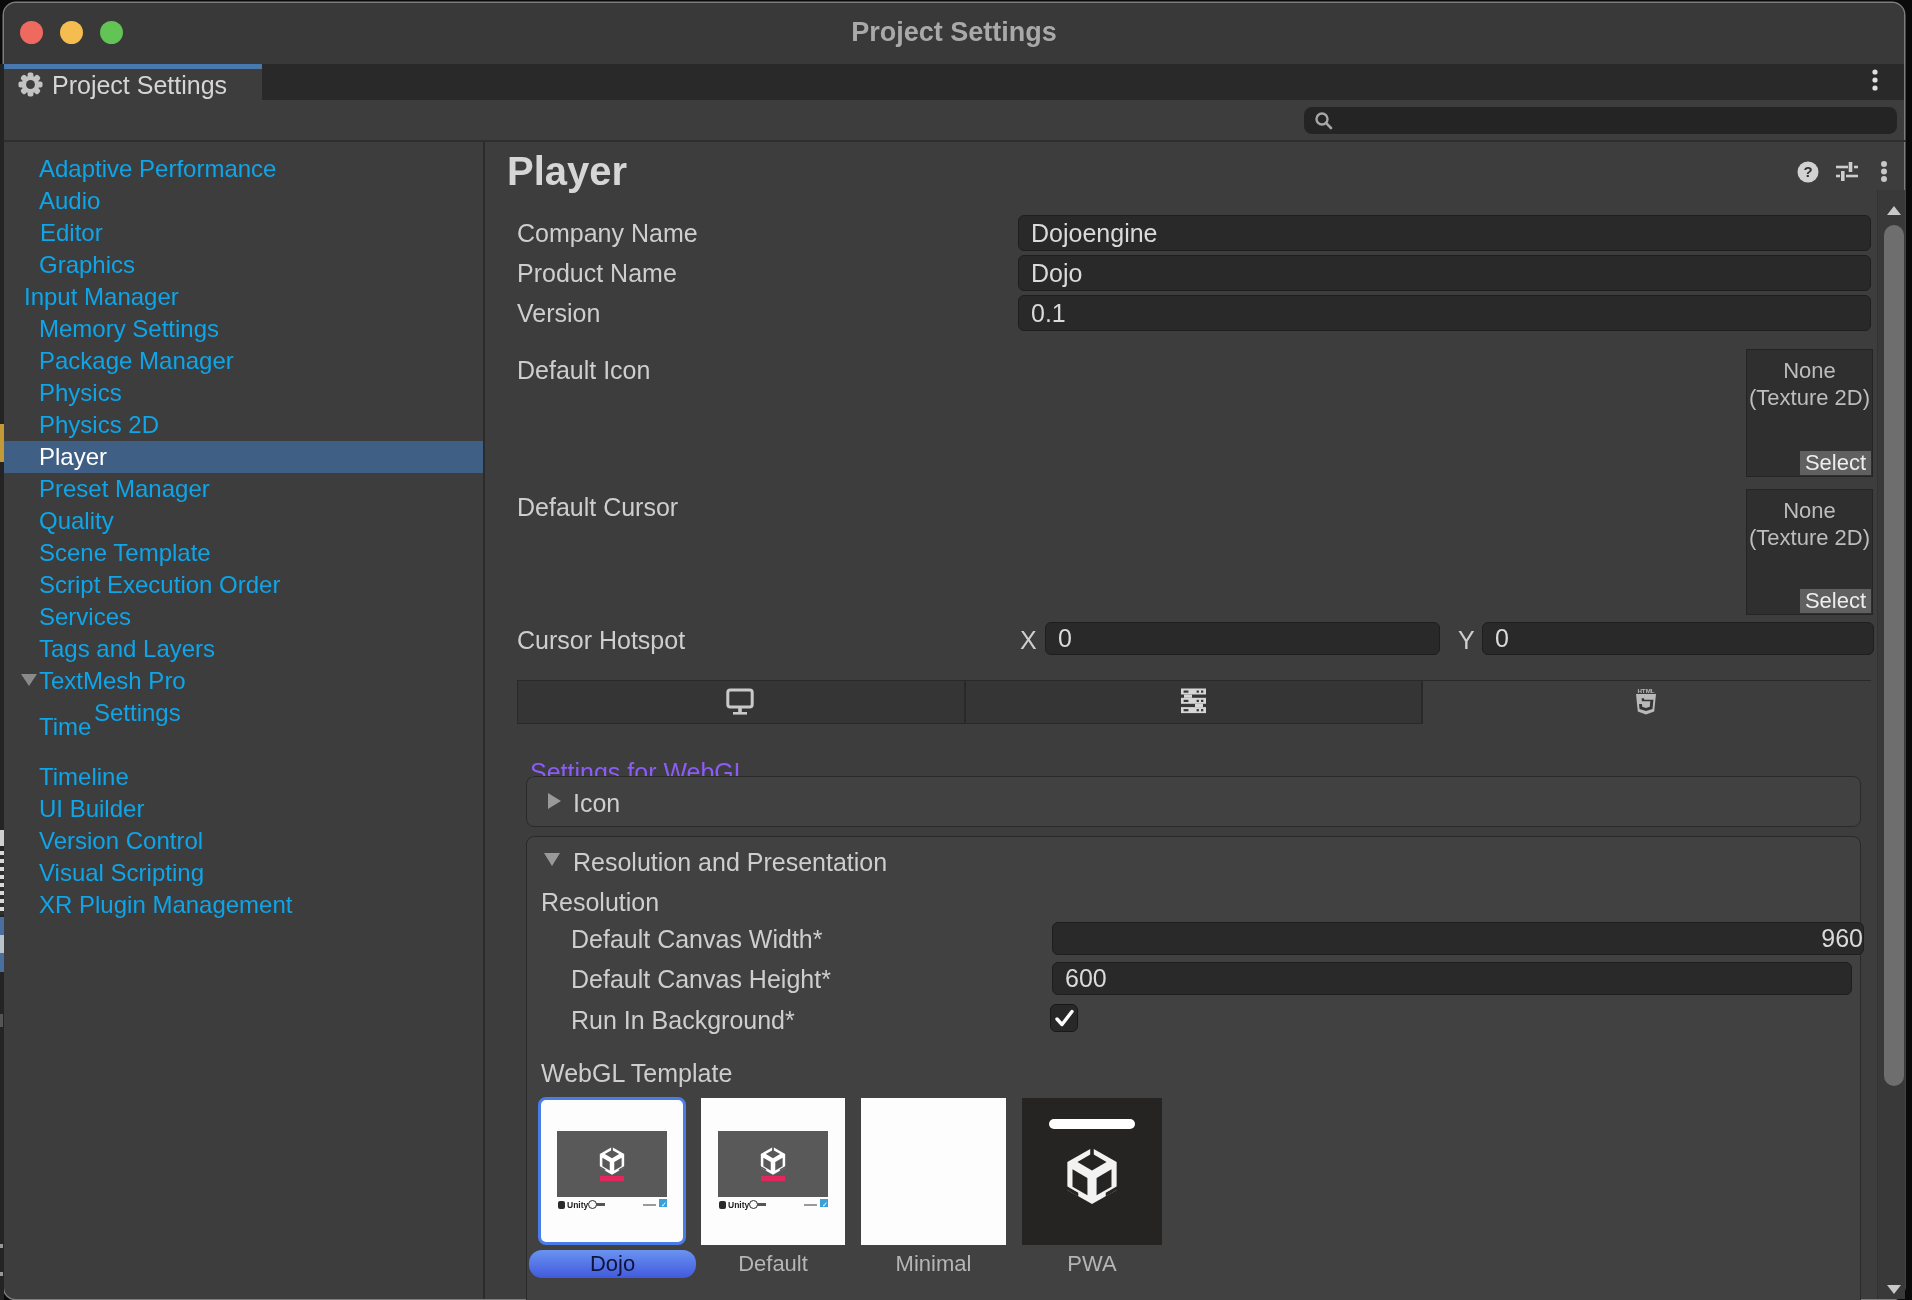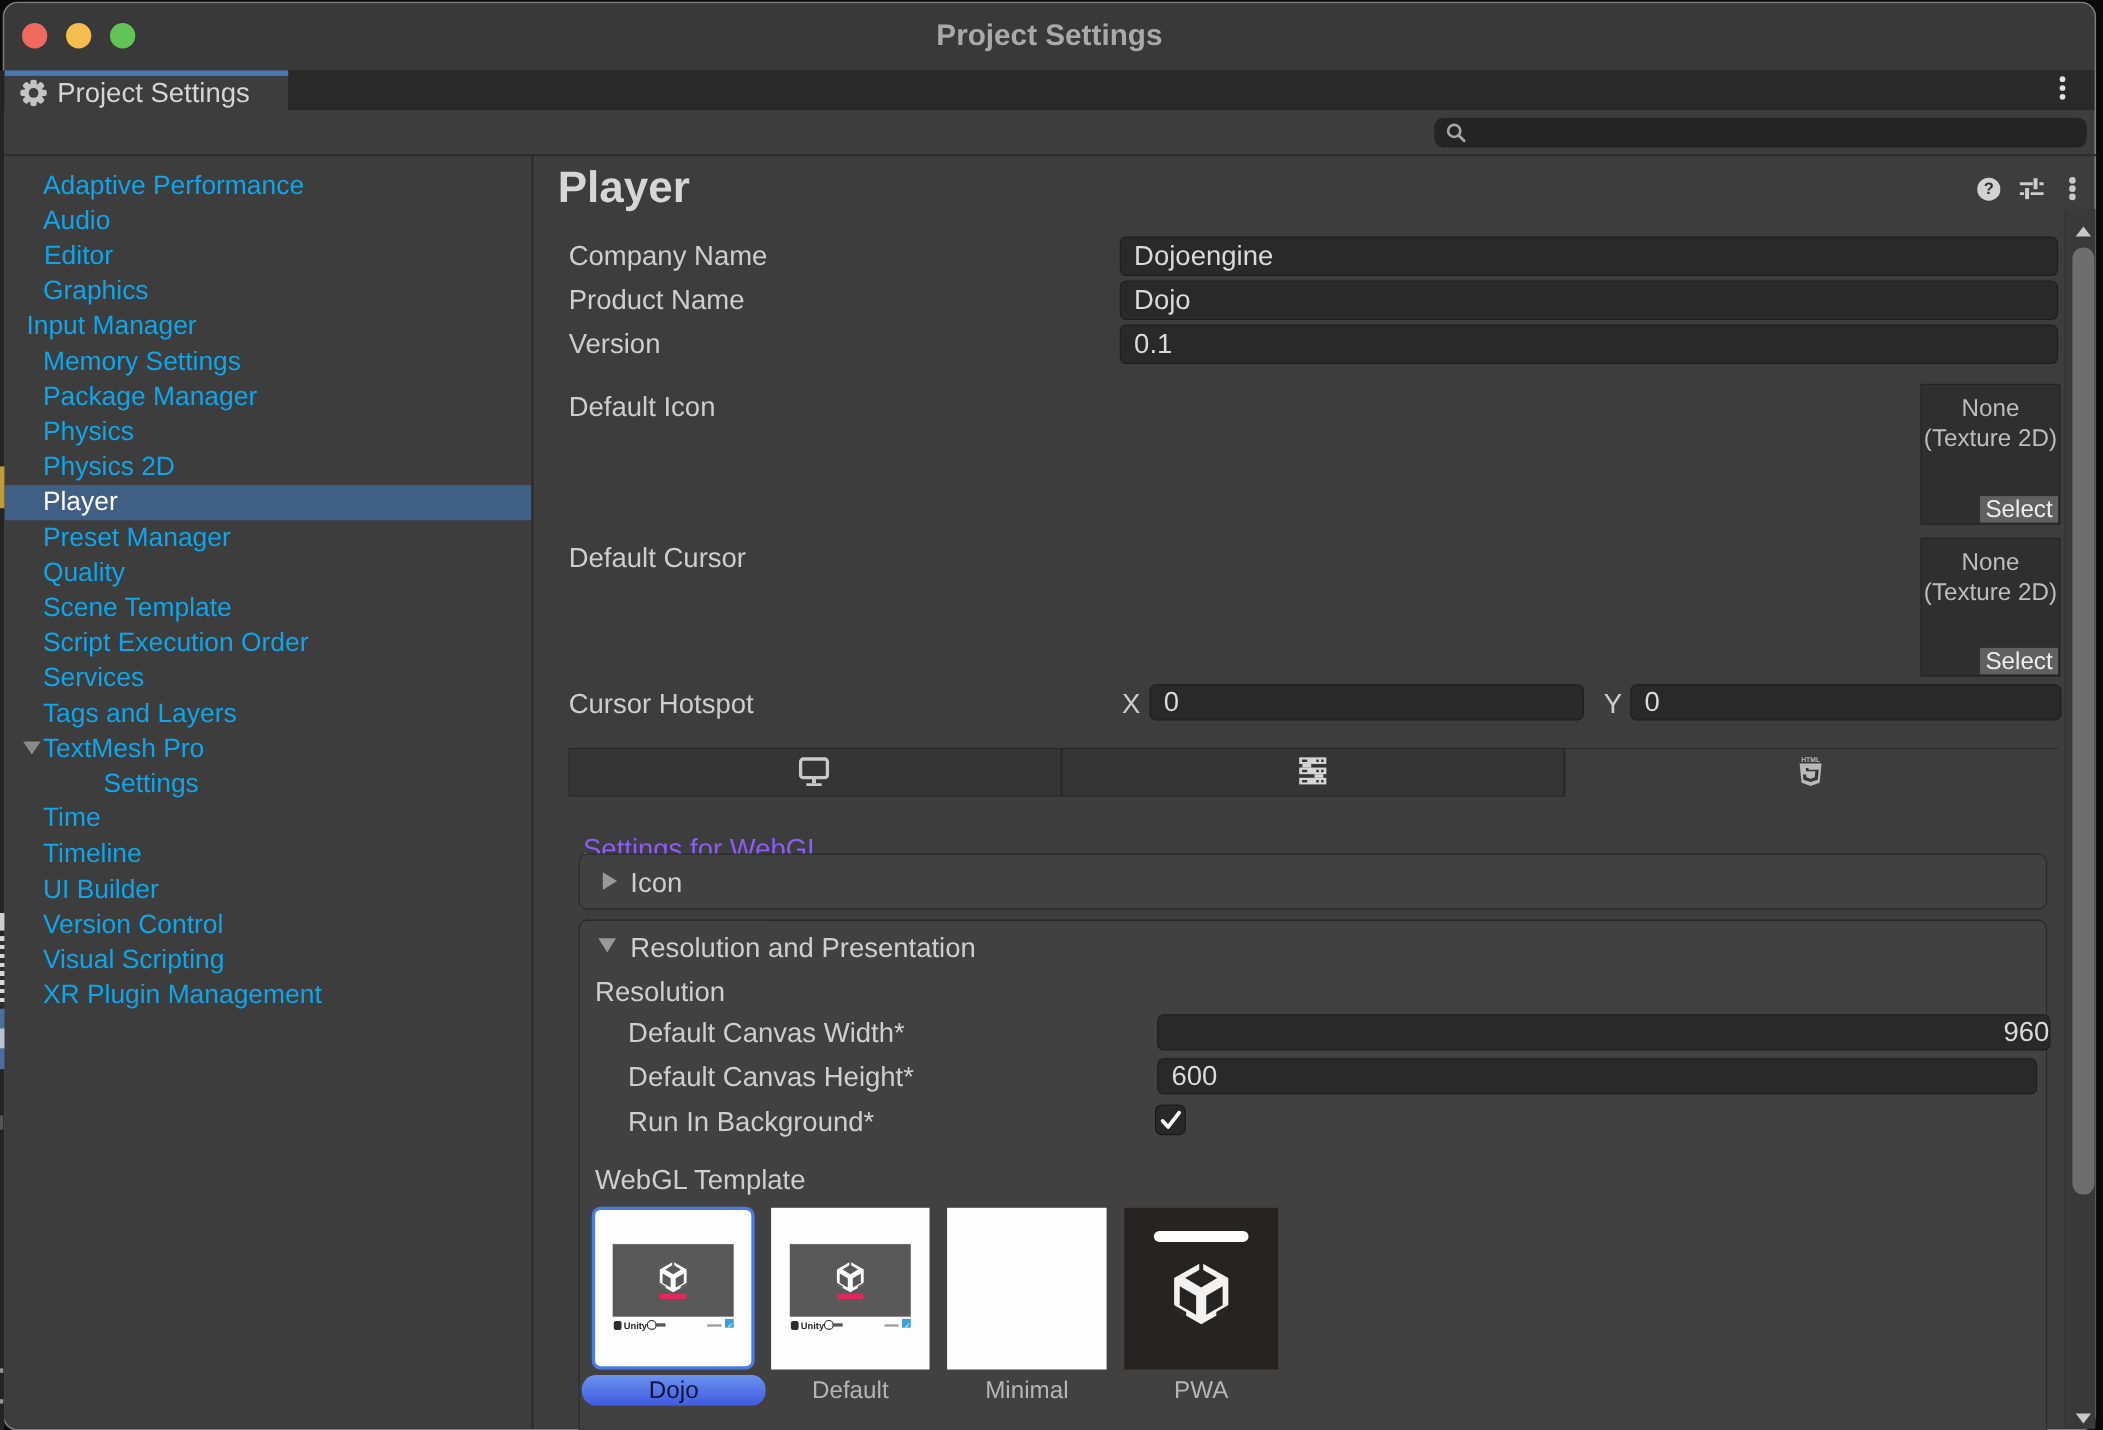--- a/index.html
+++ b/index.html
@@ -99,21 +99,21 @@
   <div class="abs sitem sel" style="top:441px;">Player</div>
   <div class="abs sitem" style="top:473px;">Preset Manager</div>
   <div class="abs sitem" style="top:505px;">Quality</div>
   <div class="abs sitem" style="top:537px;">Scene Template</div>
   <div class="abs sitem" style="top:569px;">Script Execution Order</div>
   <div class="abs sitem" style="top:601px;">Services</div>
   <div class="abs sitem" style="top:633px;">Tags and Layers</div>
   <div class="abs sitem" style="top:665px;">TextMesh Pro</div>
   <div class="abs" style="left:21px;top:674px;width:0;height:0;border-top:12px solid #8a8a8a;border-left:8px solid transparent;border-right:8px solid transparent;"></div>
   <div class="abs sitem" style="top:697px;padding-left:90px;">Settings</div>
-  <div class="abs sitem" style="top:728px;">Time</div>
+  <div class="abs sitem" style="top:711px;">Time</div>
   <div class="abs sitem" style="top:761px;">Timeline</div>
   <div class="abs sitem" style="top:793px;">UI Builder</div>
   <div class="abs sitem" style="top:825px;">Version Control</div>
   <div class="abs sitem" style="top:857px;">Visual Scripting</div>
   <div class="abs sitem" style="top:889px;">XR Plugin Management</div>
 </div>
 <div id="vdiv" class="abs"></div>
 <div id="main" class="abs">
   <div id="heading" class="abs">Player</div>
 

